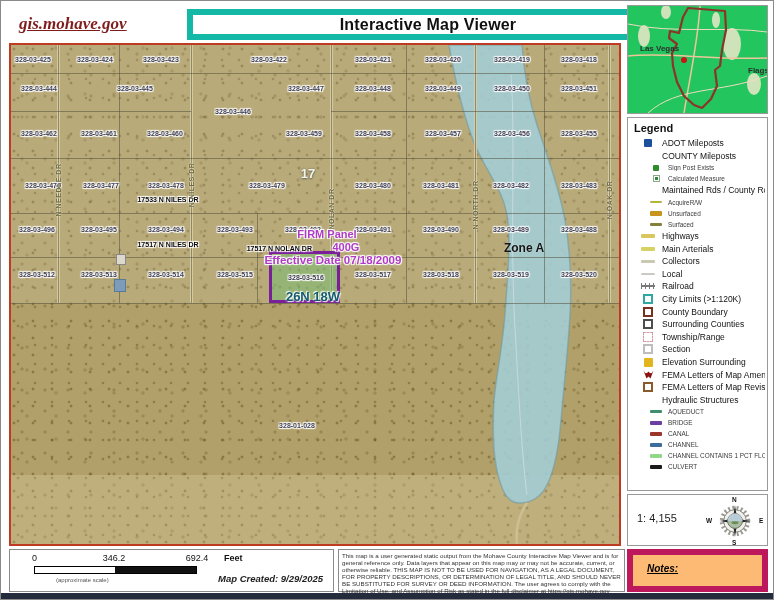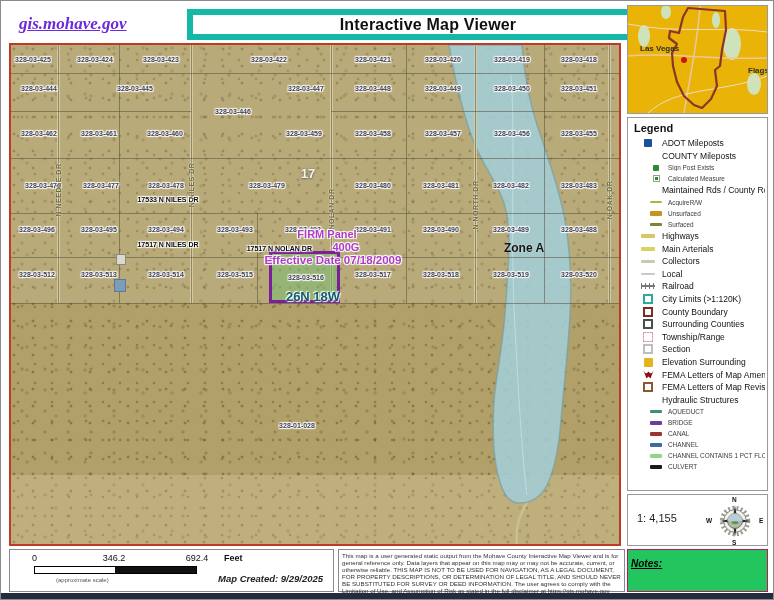--- a/index.html
+++ b/index.html
@@ -3,21 +3,21 @@
 <meta charset="utf-8">
 <style>
   * { margin:0; padding:0; box-sizing:border-box; }
   html,body { background:#e8e8e8; }
   .page { position:relative; width:774px; height:600px; background:#fff;
           border:1px solid #8a8a8a; overflow:hidden;
           font-family:"Liberation Sans", sans-serif; }
 
   
   .site { position:absolute; left:18px; top:13px; font-family:"Liberation Serif", serif;
-          font-size:17px; font-weight:bold; font-style:italic; color:#6d28d9;
+          font-size:17px; font-weight:bold; font-style:italic; color:#7f1d1d;
           text-decoration:underline; }
   .titlebox { position:absolute; left:186px; top:8px; width:482px; height:31px;
               border:6px solid #14b8a6; display:flex; align-items:center; justify-content:center; }
   .titlebox span { font-size:16px; font-weight:bold; color:#101010; letter-spacing:.2px; }
 
   
   .map { position:absolute; left:8px; top:42px; width:612px; height:503px;
          border:2px solid #bf3a22; background:#b1a069; overflow:hidden; }
   .layer { position:absolute; inset:0; }
   .speckle { background-image:
@@ -57,21 +57,21 @@
       font-size:11.5px; font-weight:bold; color:#b03ac8; white-space:nowrap;
       text-shadow:-1px -1px 1px #fff,1px -1px 1px #fff,-1px 1px 1px #fff,1px 1px 1px #fff; }
   .firm-parcel { position:absolute; left:295px; top:232px; }
   .firm-town { position:absolute; left:302px; top:251px; transform:translate(-50%,-50%);
       font-size:13px; font-weight:bold; color:#135a6e; white-space:nowrap;
       text-shadow:-1px -1px 1px rgba(255,255,255,.9),1px 1px 1px rgba(255,255,255,.9),0 0 2px rgba(255,255,255,.9); }
   .bld { position:absolute; }
 
   
   .insetbox { position:absolute; left:626px; top:4px; width:141px; height:109px;
-      border:1px solid #999; background:#eab308; overflow:hidden; }
+      border:1px solid #999; background:#22c55e; overflow:hidden; }
   .inset-label { position:absolute; font-size:8px; font-weight:bold; color:#2e2e2e; white-space:nowrap; }
 
   .legendbox { position:absolute; left:626px; top:116px; width:141px; height:374px;
       border:1px solid #999; background:#fff; padding:4px 2px 0 6px; overflow:hidden; }
   .legend-title { font-size:11px; font-weight:bold; color:#111; margin-bottom:3px; }
   .lrow { display:flex; align-items:center; height:12.6px; }
   .lrow.ind { height:11px; margin-left:10px; }
   .lrow .ic { flex:none; width:28px; display:flex; justify-content:center; align-items:center; }
   .lrow.ind .ic { width:24px; }
   .lrow .lb { font-size:8.5px; color:#111; white-space:nowrap; overflow:hidden; }
@@ -83,21 +83,21 @@
   .scalebox { position:absolute; left:626px; top:493px; width:141px; height:52px;
       border:1px solid #999; background:#fff; }
   .ratio { position:absolute; left:9px; top:17px; font-size:11px; color:#222; }
   .compass { position:absolute; right:3px; top:2px; width:58px; height:48px; }
   .compass svg { position:absolute; left:9px; top:4px; }
   .cletter { position:absolute; font-size:6.5px; font-weight:bold; color:#111; }
   .c-n { left:26px; top:-1px; } .c-s { left:26px; top:42px; }
   .c-w { left:0px; top:20px; }  .c-e { left:53px; top:20px; }
 
   .notesbox { position:absolute; left:626px; top:548px; width:141px; height:43px;
-      border:1px solid #be185d; background:#22c55e; padding:3px 3px; }
+      border:6px solid #be185d; background:#fdba74; padding:3px 14px; }
   .notesbox span { font-size:10px; font-weight:bold; font-style:italic; text-decoration:underline; }
 
   
   .sbarbox { position:absolute; left:8px; top:548px; width:325px; height:43px;
       border:1px solid #8a8a8a; background:#fff; }
   .tick { position:absolute; top:3px; font-size:9px; color:#111; transform:translateX(-50%); }
   .tick.first { transform:none; }
   .unit { position:absolute; left:214px; top:3px; font-size:9px; font-weight:bold; color:#111; }
   .sbar { position:absolute; left:24px; top:16px; width:163px; height:8px; border:1px solid #000;
       background:linear-gradient(90deg,#fff 0 50%,#111 50% 100%); }

